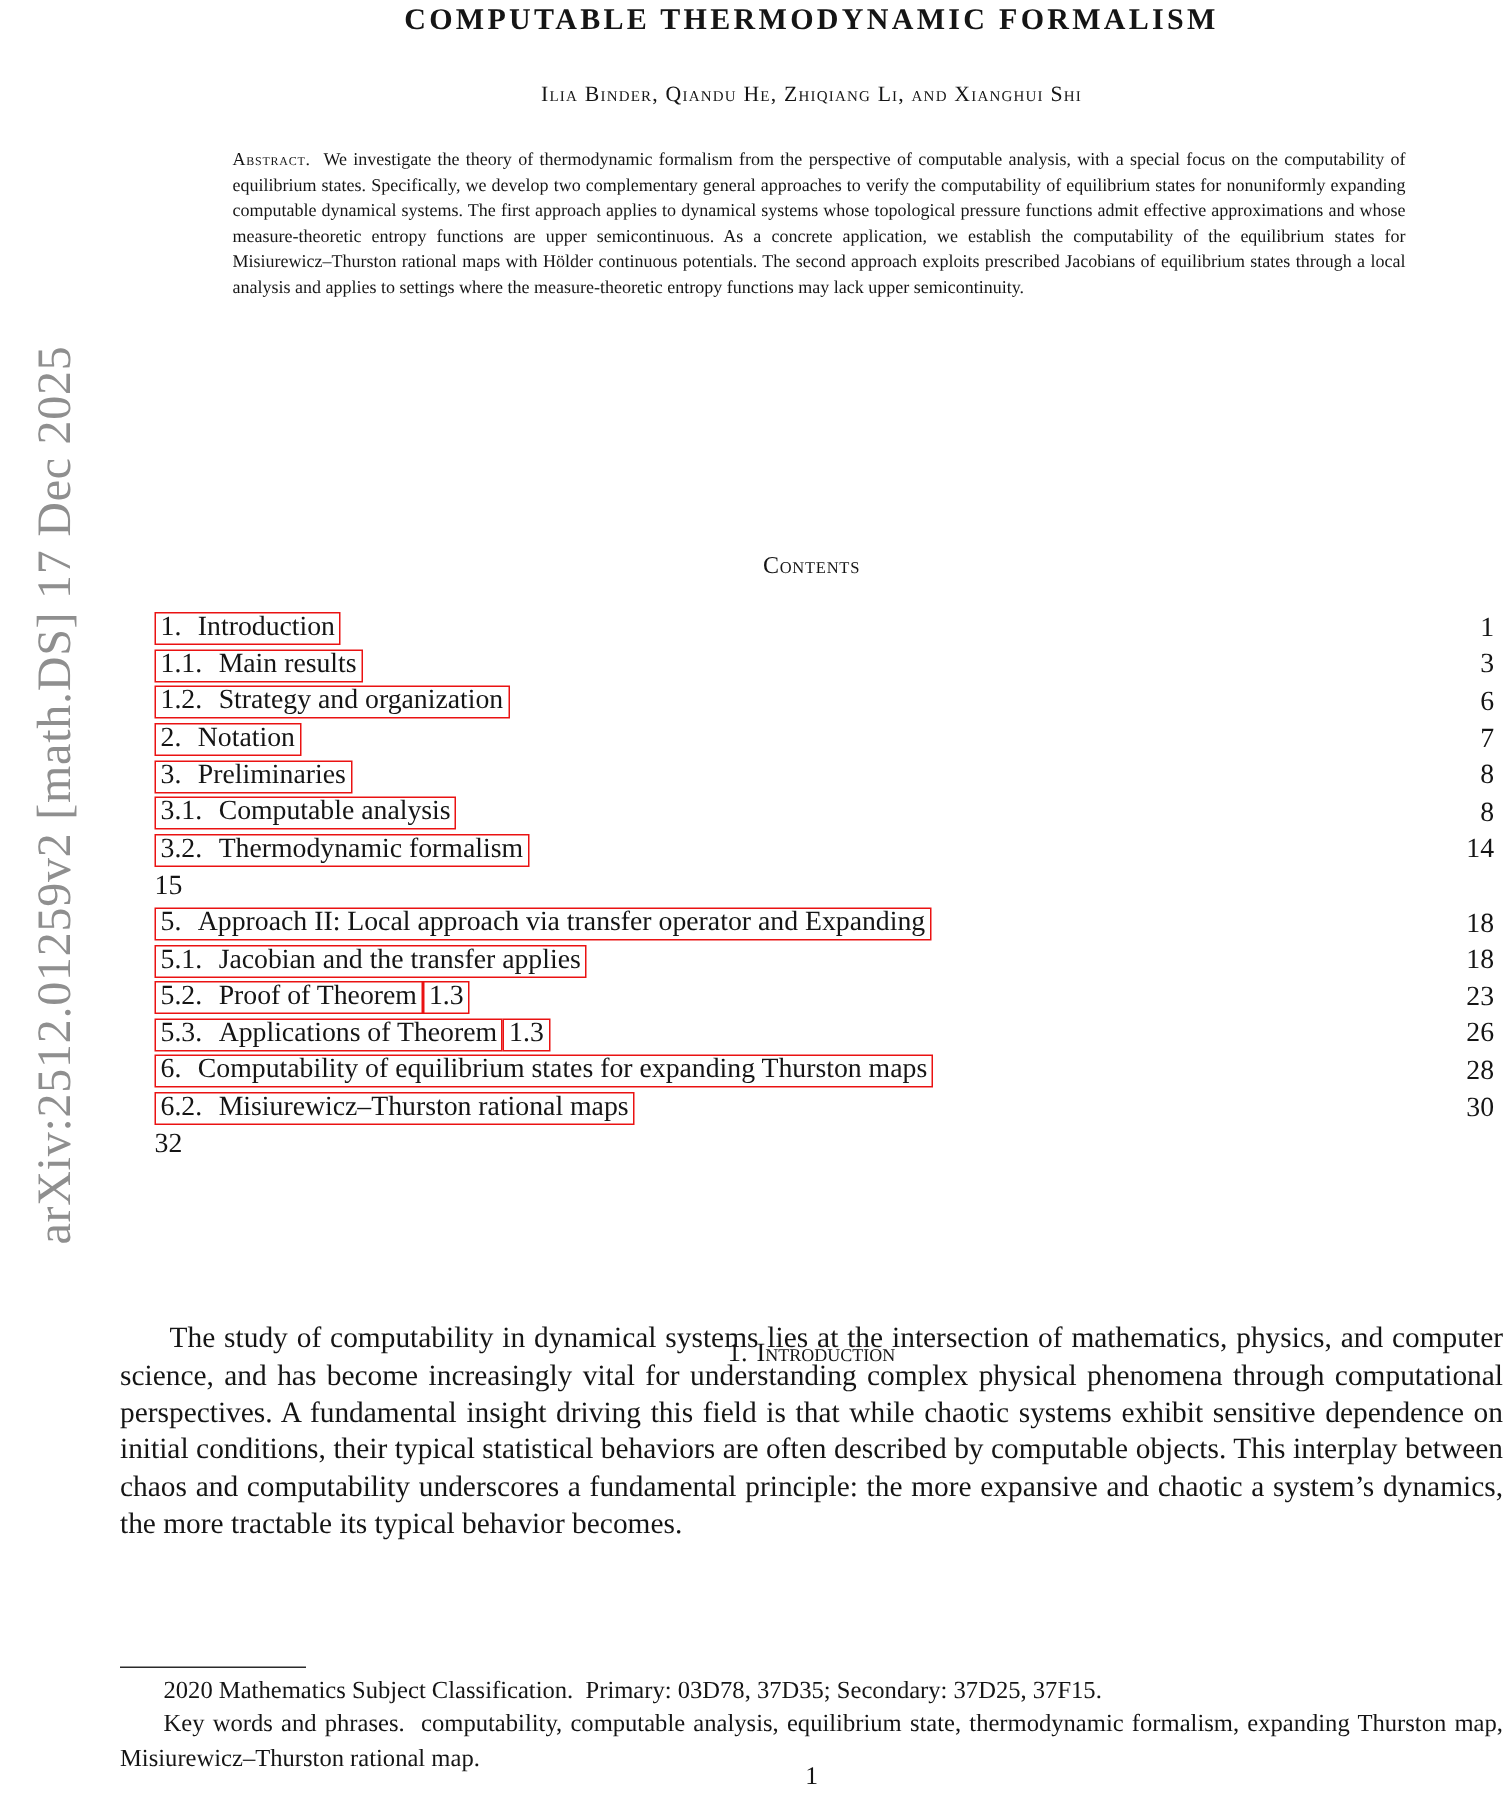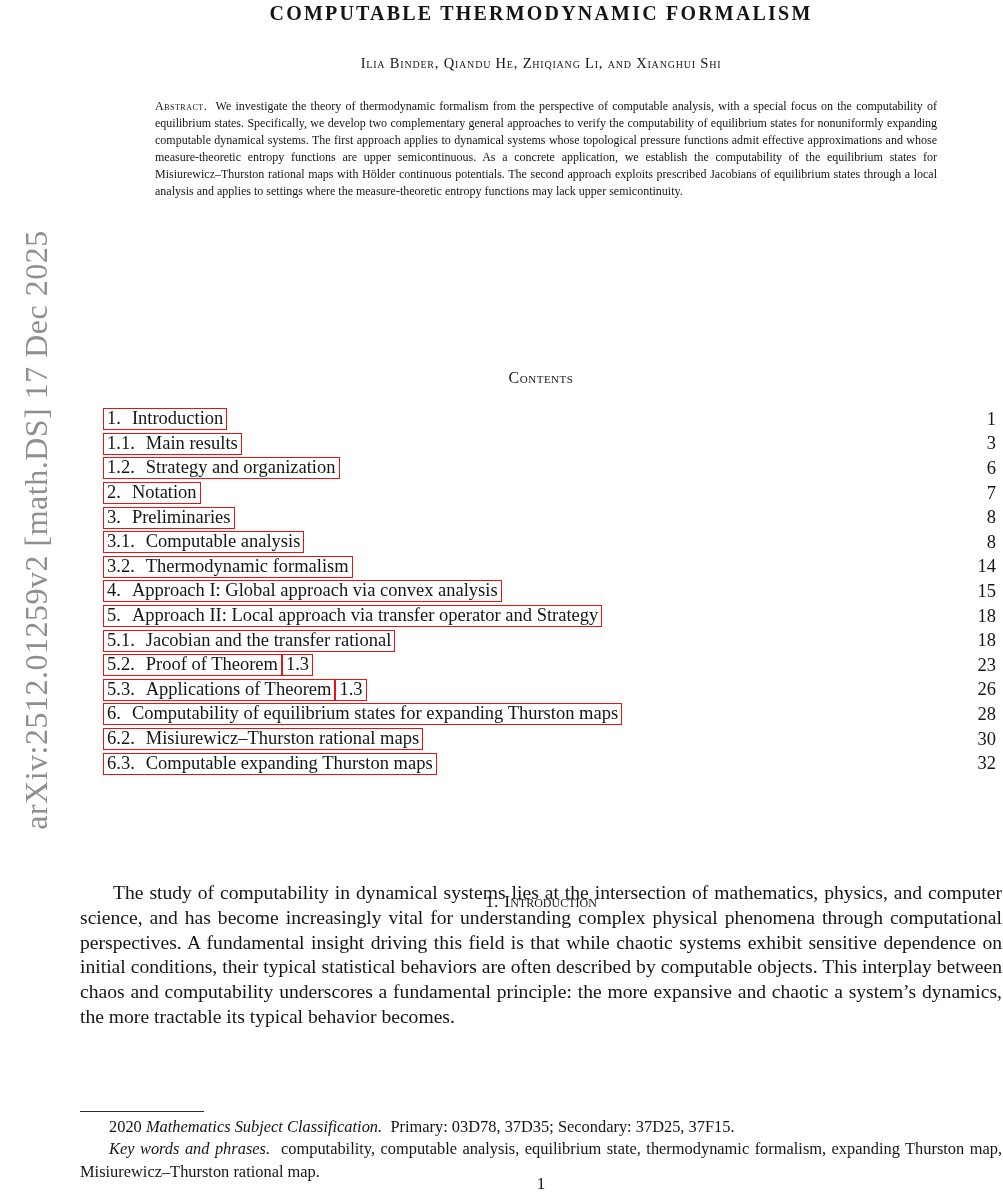--- a/index.html
+++ b/index.html
@@ -96,21 +96,21 @@
     width: 124px;
     border-top: 1.7px solid #2a2a2a;
   }
   #footnotes {
     position: absolute; top: 1116px; left: 0; width: 922px;
     font-size: 16.4px;
     line-height: 22.3px;
     text-align: justify;
   }
   #footnotes p { margin: 0; text-indent: 29px; }
-  #footnotes .it { font-style: italic; }
+  #footnotes .it { }
   #pagenum {
     position: absolute; top: 1174px; left: 0; right: 0;
     text-align: center;
     font-size: 17px;
   }
 </style>
 </head>
 <body>
 
 <div id="page">
@@ -150,49 +150,47 @@
   </div>
         <div class="toc-row">
     <span class="toc-left"><a class="linkbox"><span class="toc-num">3.1.</span><span class="toc-title">Computable analysis</span></a></span>
     <span class="toc-page">8</span>
   </div>
         <div class="toc-row">
     <span class="toc-left"><a class="linkbox"><span class="toc-num">3.2.</span><span class="toc-title">Thermodynamic formalism</span></a></span>
     <span class="toc-page">14</span>
   </div>
         <div class="toc-row">
-    <span class="toc-left"><a class="linkbox"><span class="toc-num">4.</span><span class="toc-title">Approach I: Global approach via convex analysis</span></a></span>
     <span class="toc-page">15</span>
   </div>
         <div class="toc-row">
-    <span class="toc-left"><a class="linkbox"><span class="toc-num">5.</span><span class="toc-title">Approach II: Local approach via transfer operator and Strategy</span></a></span>
+    <span class="toc-left"><a class="linkbox"><span class="toc-num">5.</span><span class="toc-title">Approach II: Local approach via transfer operator and Expanding</span></a></span>
     <span class="toc-page">18</span>
   </div>
         <div class="toc-row">
-    <span class="toc-left"><a class="linkbox"><span class="toc-num">5.1.</span><span class="toc-title">Jacobian and the transfer rational</span></a></span>
+    <span class="toc-left"><a class="linkbox"><span class="toc-num">5.1.</span><span class="toc-title">Jacobian and the transfer applies</span></a></span>
     <span class="toc-page">18</span>
   </div>
         <div class="toc-row">
     <span class="toc-left"><a class="linkbox"><span class="toc-num">5.2.</span><span class="toc-title">Proof of Theorem</span></a><a class="linkbox refbox">1.3</a></span>
     <span class="toc-page">23</span>
   </div>
         <div class="toc-row">
     <span class="toc-left"><a class="linkbox"><span class="toc-num">5.3.</span><span class="toc-title">Applications of Theorem</span></a><a class="linkbox refbox">1.3</a></span>
     <span class="toc-page">26</span>
   </div>
         <div class="toc-row">
     <span class="toc-left"><a class="linkbox"><span class="toc-num">6.</span><span class="toc-title">Computability of equilibrium states for expanding Thurston maps</span></a></span>
     <span class="toc-page">28</span>
   </div>
         <div class="toc-row">
     <span class="toc-left"><a class="linkbox"><span class="toc-num">6.2.</span><span class="toc-title">Misiurewicz–Thurston rational maps</span></a></span>
     <span class="toc-page">30</span>
   </div>
         <div class="toc-row">
-    <span class="toc-left"><a class="linkbox"><span class="toc-num">6.3.</span><span class="toc-title">Computable expanding Thurston maps</span></a></span>
     <span class="toc-page">32</span>
   </div>
       </div>
 
     <div id="section-head"><span class="sec-num">1.</span><span class="sc">Introduction</span></div>
 
     <div id="intro">The study of computability in dynamical systems lies at the intersection of mathematics, physics, and computer science, and has become increasingly vital for understanding complex physical phenomena through computational perspectives. A fundamental insight driving this field is that while chaotic systems exhibit sensitive dependence on initial conditions, their typical statistical behaviors are often described by computable objects. This interplay between chaos and computability underscores a fundamental principle: the more expansive and chaotic a system’s dynamics, the more tractable its typical behavior becomes.</div>
 
     <div id="footnote-rule"></div>
 

